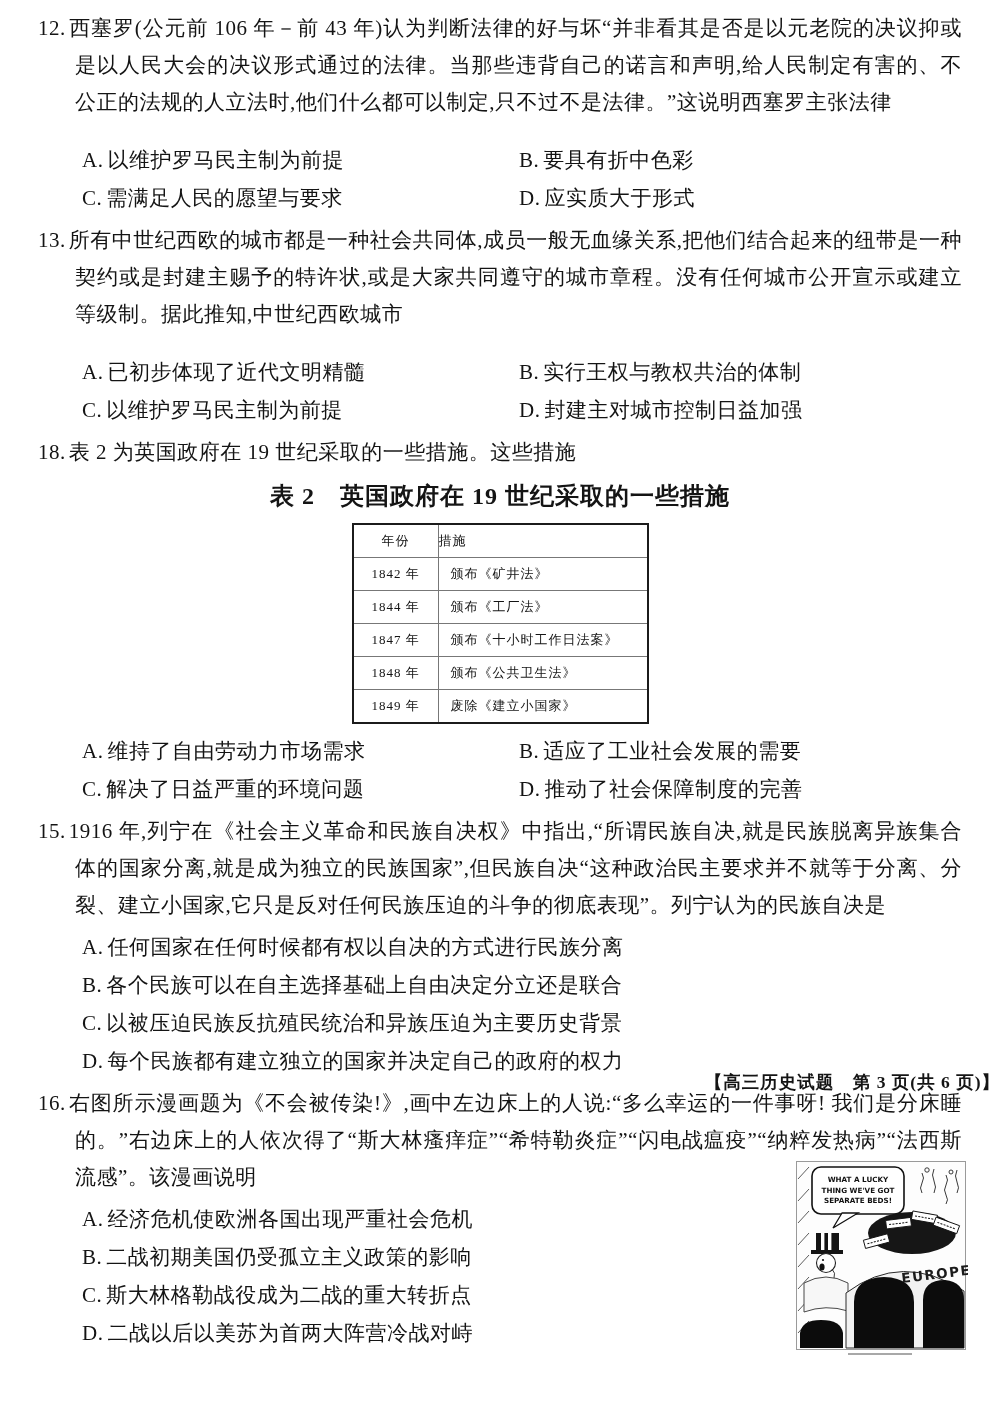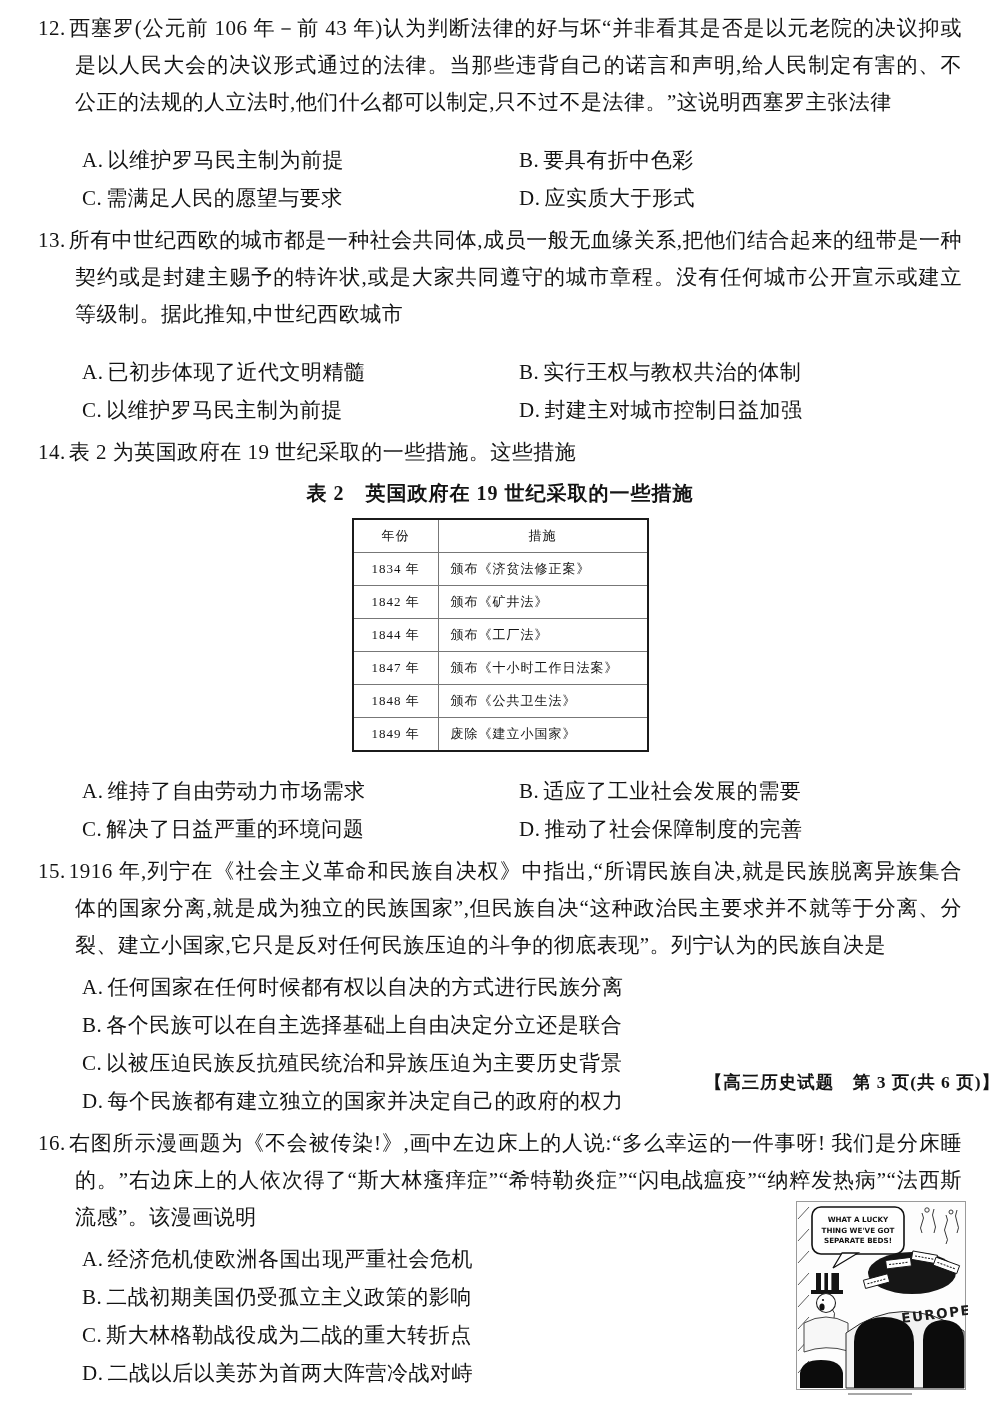--- a/index.html
+++ b/index.html
@@ -17,34 +17,34 @@
     letter-spacing:.5px;
   }
   .q-num{padding-right:3px;}
   .options{margin-top:4px;padding-left:44px;font-size:21px;letter-spacing:.5px;}
   .grid2{display:grid;grid-template-columns:437px 1fr;margin-top:20px;}
   .col1{display:block;}
   .opt{line-height:38px;white-space:nowrap;}
   .opt-label{padding-right:4px;}
   
   .table-caption{
-    text-align:center;font-weight:bold;font-size:20px;
+    text-align:center;font-weight:bold;font-size:24px;
     margin:9px 0 11px 0;letter-spacing:1px;
   }
   .measures-table{
     margin:0 auto;border-collapse:collapse;
     font-size:13px;border:2px solid #1b1b1b;
   }
   .measures-table th,.measures-table td{
     border:1px solid #777;height:32px;padding:0;
     font-weight:normal;letter-spacing:1px;
   }
   .col-year{width:84px;text-align:center;}
   .col-measure{width:196px;text-align:left;padding-left:12px !important;}
-  th.col-measure{text-align:center;padding-left:0 !important;}
+  th.col-measure{text-align:left;padding-left:0 !important;}
   
   .cartoon{
     position:absolute;top:76px;right:-6px;width:172px;height:198px;
   }
   .cartoon svg{display:block;}
   
   .footer{
     position:absolute;left:0;bottom:16px;width:100%;
     text-align:right;font-size:17.5px;font-weight:bold;letter-spacing:1px;
   }
@@ -68,33 +68,29 @@
     <p class="q-stem"><span class="q-num">13.</span><span>所有中世纪西欧的城市都是一种社会共同体,成员一般无血缘关系,把他们结合起来的纽带是一种契约或是封建主赐予的特许状,或是大家共同遵守的城市章程。没有任何城市公开宣示或建立等级制。据此推知,中世纪西欧城市</span></p>
     <div class="options grid2">
       <div class="opt"><span class="opt-label">A.</span><span>已初步体现了近代文明精髓</span></div>
       <div class="opt"><span class="opt-label">B.</span><span>实行王权与教权共治的体制</span></div>
       <div class="opt"><span class="opt-label">C.</span><span>以维护罗马民主制为前提</span></div>
       <div class="opt"><span class="opt-label">D.</span><span>封建主对城市控制日益加强</span></div>
     </div>
   </div>
 
   <div class="question">
-    <p class="q-stem"><span class="q-num">14.</span><span>表 2 为英国政府在 19 世纪采取的一些措施。这些措施</span></p>
+    <p class="q-stem"><span class="q-num">18.</span><span>表 2 为英国政府在 19 世纪采取的一些措施。这些措施</span></p>
     <div class="table-caption">表 2　英国政府在 19 世纪采取的一些措施</div>
     <table class="measures-table">
       <tbody>
           <tr>
         <th class="col-year">年份</th>
         <th class="col-measure">措施</th>
       </tr>
       <tr>
-        <td class="col-year">1834 年</td>
-        <td class="col-measure">颁布《济贫法修正案》</td>
-      </tr>
-      <tr>
         <td class="col-year">1842 年</td>
         <td class="col-measure">颁布《矿井法》</td>
       </tr>
       <tr>
         <td class="col-year">1844 年</td>
         <td class="col-measure">颁布《工厂法》</td>
       </tr>
       <tr>
         <td class="col-year">1847 年</td>
         <td class="col-measure">颁布《十小时工作日法案》</td>
@@ -102,21 +98,21 @@
       <tr>
         <td class="col-year">1848 年</td>
         <td class="col-measure">颁布《公共卫生法》</td>
       </tr>
       <tr>
         <td class="col-year">1849 年</td>
         <td class="col-measure">废除《建立小国家》</td>
       </tr>
     </tbody>
       </table>
-    <div class="options grid2" style="margin-top:20px;">
+    <div class="options grid2" style="margin-top:8px;">
       <div class="opt"><span class="opt-label">A.</span><span>维持了自由劳动力市场需求</span></div>
       <div class="opt"><span class="opt-label">B.</span><span>适应了工业社会发展的需要</span></div>
       <div class="opt"><span class="opt-label">C.</span><span>解决了日益严重的环境问题</span></div>
       <div class="opt"><span class="opt-label">D.</span><span>推动了社会保障制度的完善</span></div>
     </div>
   </div>
 
   <div class="question">
     <p class="q-stem"><span class="q-num">15.</span><span>1916 年,列宁在《社会主义革命和民族自决权》中指出,“所谓民族自决,就是民族脱离异族集合体的国家分离,就是成为独立的民族国家”,但民族自决“这种政治民主要求并不就等于分离、分裂、建立小国家,它只是反对任何民族压迫的斗争的彻底表现”。列宁认为的民族自决是</span></p>
     <div class="options col1">

